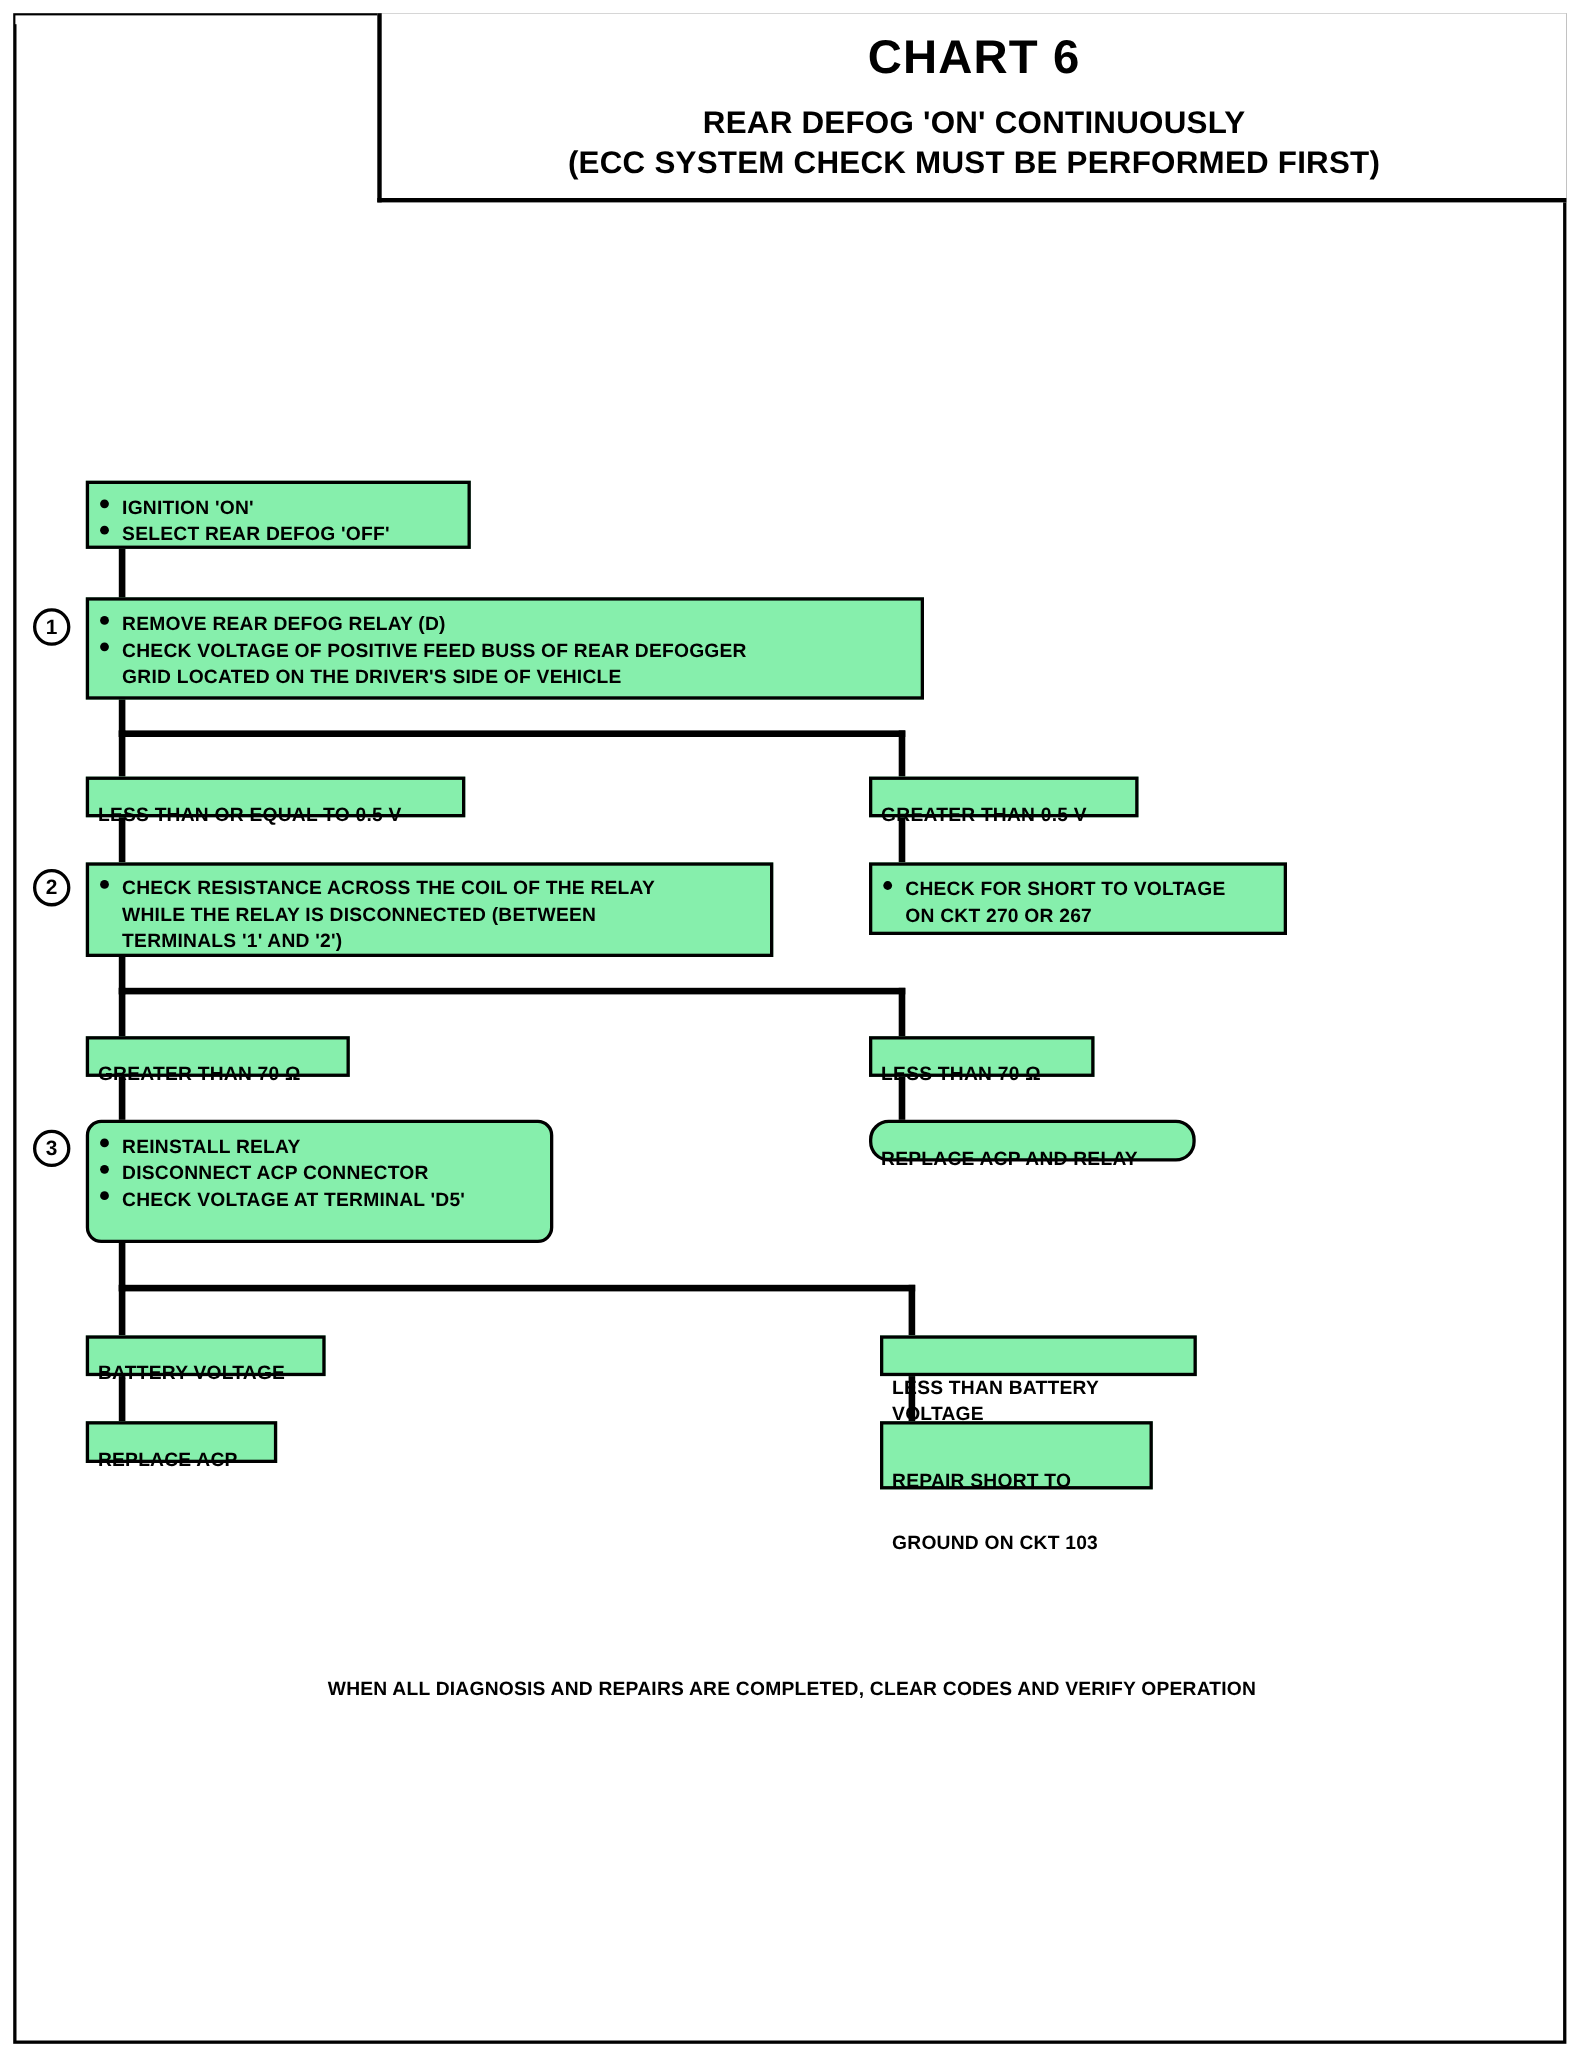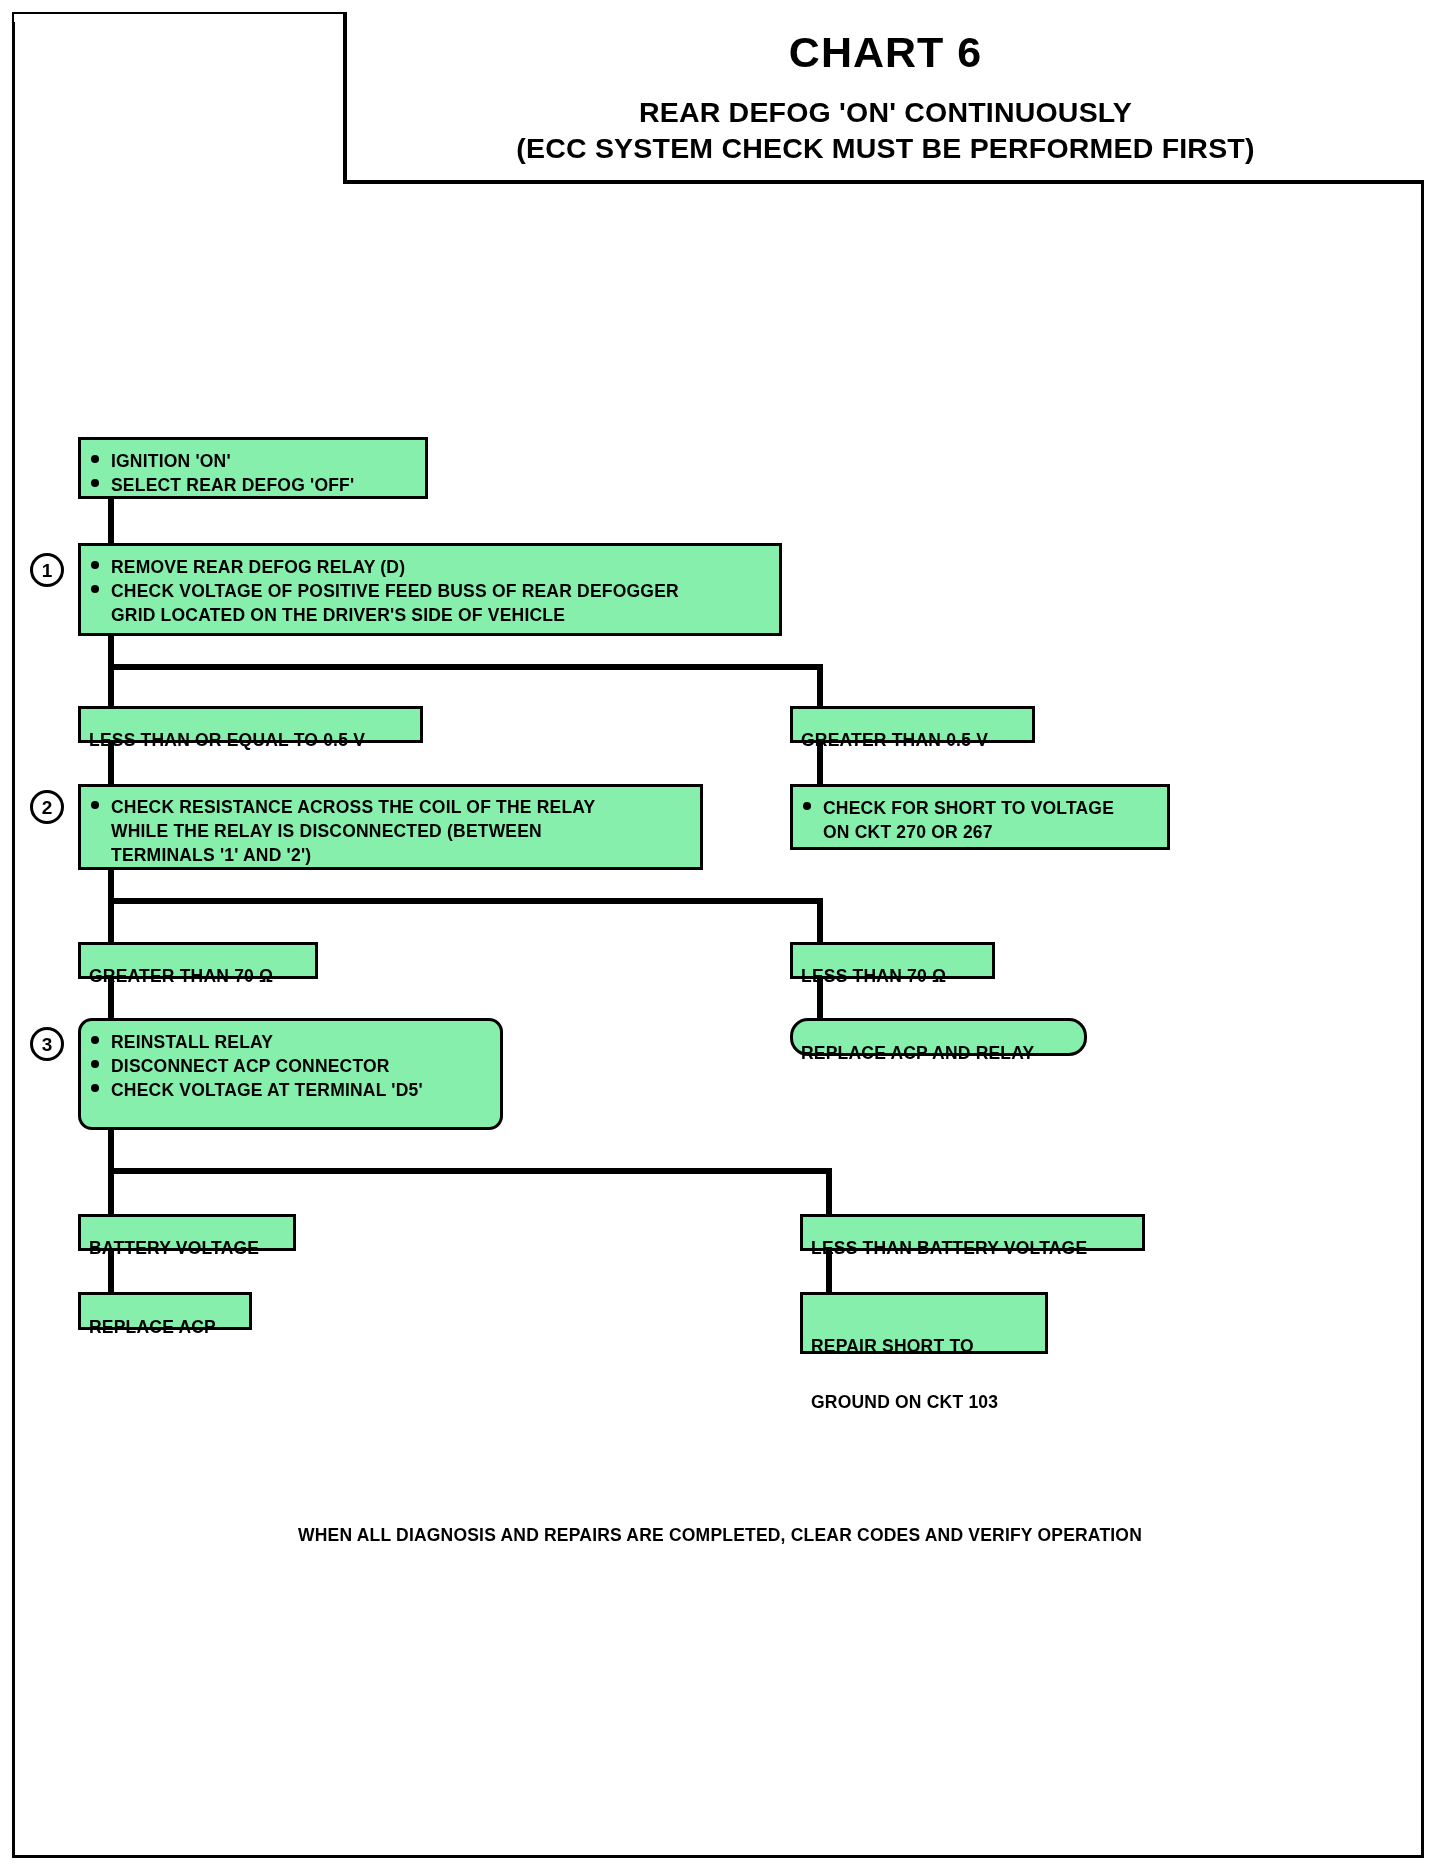--- a/index.html
+++ b/index.html
@@ -199,21 +199,21 @@
       <span class="bullet"><span class="bullet-dot"></span></span>
       <span class="line-text">IGNITION 'ON'</span>
     </div>
     <div class="line-row">
       <span class="bullet"><span class="bullet-dot"></span></span>
       <span class="line-text">SELECT REAR DEFOG 'OFF'</span>
     </div>
   </div>
 
   <div class="step-circle" style="left:30px; top:553px;">1</div>
-  <div class="box" style="left:78px; top:543px; width:704px; height:93px; padding:9px 0 0 0;">
+  <div class="box" style="left:78px; top:543px; width:762px; height:93px; padding:9px 0 0 0;">
     <div class="line-row">
       <span class="bullet"><span class="bullet-dot"></span></span>
       <span class="line-text">REMOVE REAR DEFOG RELAY (D)</span>
     </div>
     <div class="line-row">
       <span class="bullet"><span class="bullet-dot"></span></span>
       <span class="line-text">
         <span>CHECK VOLTAGE OF POSITIVE FEED BUSS OF REAR DEFOGGER</span>
         <span class="cont">GRID LOCATED ON THE DRIVER'S SIDE OF VEHICLE</span>
       </span>
@@ -275,21 +275,21 @@
     <div class="line-row">
       <span class="bullet"><span class="bullet-dot"></span></span>
       <span class="line-text">CHECK VOLTAGE AT TERMINAL 'D5'</span>
     </div>
   </div>
 
   <div class="box" style="left:78px; top:1214px; width:218px; height:37px; display:flex; align-items:center;">
     <span class="plain-text">BATTERY VOLTAGE</span>
   </div>
 
-  <div class="box" style="left:800px; top:1214px; width:345px; height:37px; display:flex; align-items:center;">
+  <div class="box" style="left:800px; top:1214px; width:288px; height:37px; display:flex; ">
     <span class="plain-text">LESS THAN BATTERY VOLTAGE</span>
   </div>
 
   <div class="box" style="left:78px; top:1292px; width:174px; height:38px; display:flex; align-items:center;">
     <span class="plain-text">REPLACE ACP</span>
   </div>
 
   <div class="box" style="left:800px; top:1292px; width:248px; height:62px; padding:7px 0 0 0;">
     <div class="plain-text">REPAIR SHORT TO</div>
     <div class="plain-text">GROUND ON CKT 103</div>

